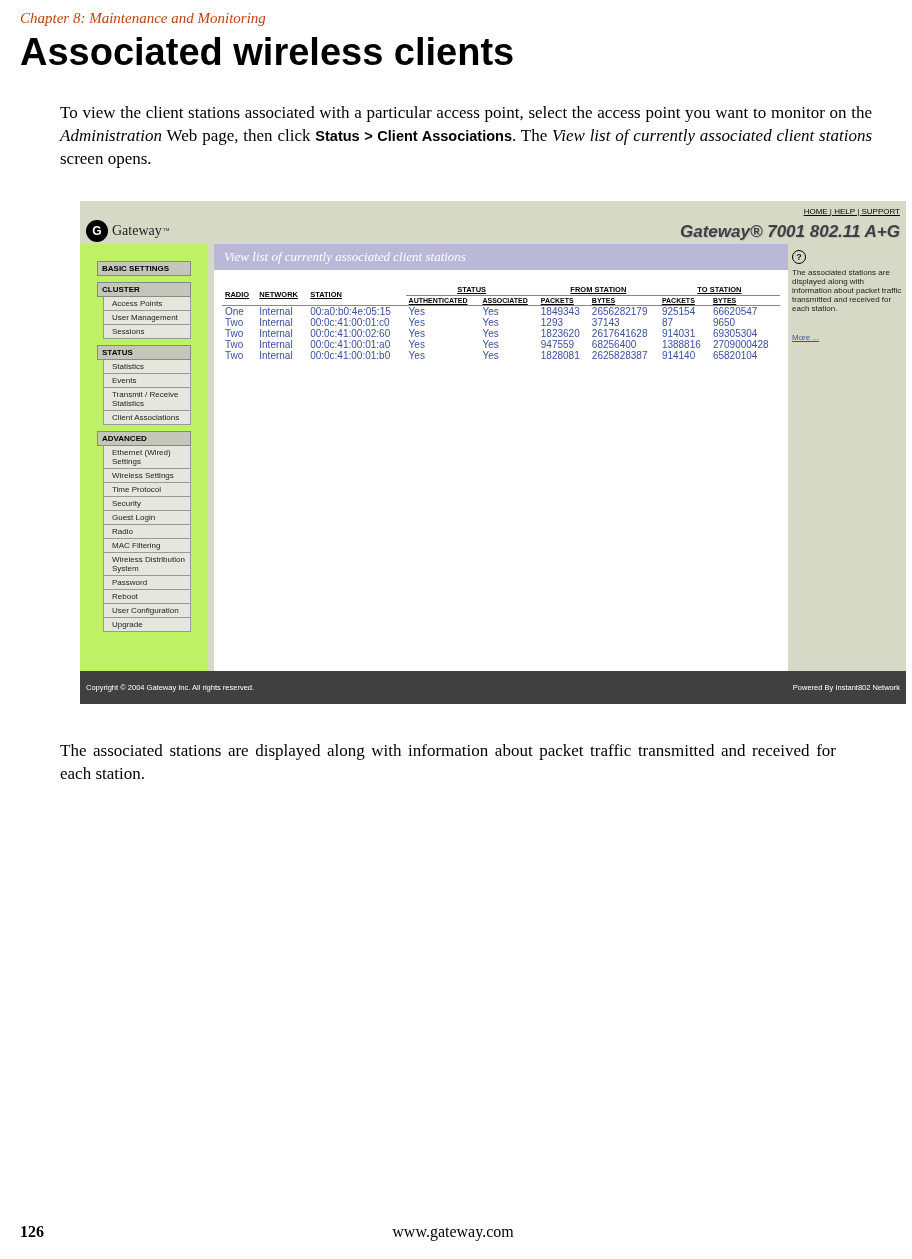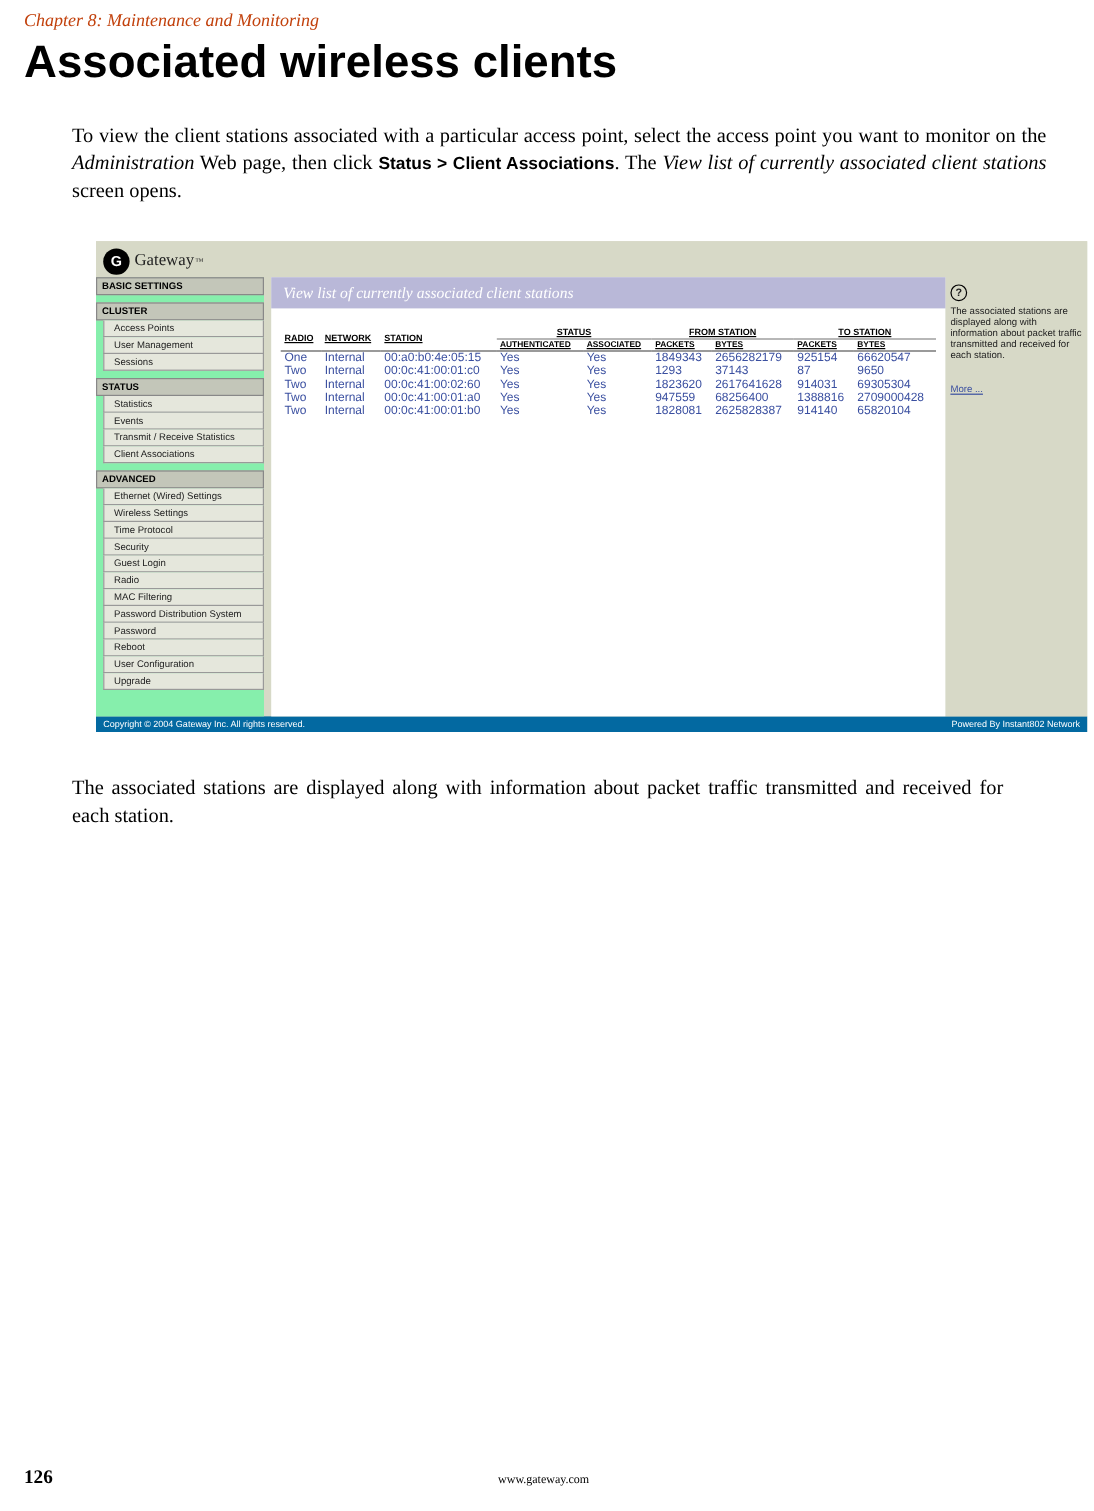--- a/index.html
+++ b/index.html
@@ -78,24 +78,24 @@
       font-style: italic;
       color: #3f3f3f;
       text-shadow: 1px 1px 0 #bbb;
     }
 
     .ss-body {
       display: flex;
       align-items: stretch;
     }
     .ss-nav {
-      width: 140px;
+      width: 128px;
       flex-shrink: 0;
-      background: #86efac;
-      padding: 0;
+      background: #bef264;
+      padding: 17px;
     }
     .ss-nav-section {
       background: #c3c6b9;
       border: 1px solid #888;
       font-size: 8px;
       font-weight: bold;
       padding: 2px 4px;
       font-family: Arial, sans-serif;
     }
     .ss-nav-item {
@@ -160,24 +160,24 @@
       border-radius: 8px;
       display: inline-flex;
       align-items: center; justify-content: center;
       font-weight: bold;
       font-size: 9px;
       margin-bottom: 4px;
     }
     .ss-help-more { color: #3a4fa0; text-decoration: underline; display: inline-block; margin-top: 20px; font-size: 8px; }
 
     .ss-footer {
-      background: #0369a1;
+      background: #404040;
       color: #fff;
       font-size: 7.5px;
-      padding: 2px 6px;
+      padding: 12px 6px;
       display: flex;
       justify-content: space-between;
       font-family: Tahoma, Arial, sans-serif;
     }
     .ss-footer .pwd { color: #fff; }
 
     .closing-para {
       font-size: 17px;
       line-height: 1.35;
       margin: 0 56px 0 40px;
@@ -188,38 +188,44 @@
     .page-footer {
       position: absolute;
       bottom: 18px;
       left: 20px;
       right: 20px;
       display: flex;
       justify-content: space-between;
       align-items: baseline;
     }
     .page-number { font-weight: bold; font-size: 16px; }
-    .page-url { font-size: 10px; margin: 0 auto; }
+    .page-url { font-size: 16px; margin: 0 auto; }
   </style>
 </head>
 <body>
 
 <div class="chapter-header">Chapter 8: Maintenance and Monitoring</div>
 <h1 class="page-title">Associated wireless clients</h1>
 
 <p class="intro-para">
   <span>To view the client stations associated with a particular access point, select the access point you want to monitor on the </span><span class="italic">Administration</span><span> Web page, then click </span><span class="bold-sans">Status &gt; Client Associations</span><span>. The </span><span class="italic">View list of currently associated client stations</span><span> screen opens.</span>
 </p>
 
 <div class="screenshot">
   <div class="ss-topbar">
     <div class="ss-logo">
       <span class="ss-logo-mark">G</span>
       <span>Gateway</span>
         <span class="ss-logo-tm">™</span>
+    </div>
+    <div class="ss-rightcol">
+      <div class="ss-toplinks">
+        <span>HOME</span> | <span>HELP</span> | <span>SUPPORT</span>
+      </div>
+      <div class="ss-product">Gateway® 7001 802.11 A+G</div>
     </div>
   </div>
 
   <div class="ss-body">
     <div class="ss-nav">
       <div class="ss-nav-section">BASIC SETTINGS</div>
       <div class="ss-nav-spacer"></div>
       <div class="ss-nav-section">CLUSTER</div>
       <div class="ss-nav-item">Access Points</div>
       <div class="ss-nav-item">User Management</div>
@@ -232,21 +238,21 @@
       <div class="ss-nav-item">Client Associations</div>
       <div class="ss-nav-spacer"></div>
       <div class="ss-nav-section">ADVANCED</div>
       <div class="ss-nav-item">Ethernet (Wired) Settings</div>
       <div class="ss-nav-item">Wireless Settings</div>
       <div class="ss-nav-item">Time Protocol</div>
       <div class="ss-nav-item">Security</div>
       <div class="ss-nav-item">Guest Login</div>
       <div class="ss-nav-item">Radio</div>
       <div class="ss-nav-item">MAC Filtering</div>
-      <div class="ss-nav-item">Password Distribution System</div>
+      <div class="ss-nav-item">Wireless Distribution System</div>
       <div class="ss-nav-item">Password</div>
       <div class="ss-nav-item">Reboot</div>
       <div class="ss-nav-item">User Configuration</div>
       <div class="ss-nav-item">Upgrade</div>
       <div style="height:22px;"></div>
     </div>
 
     <div class="ss-main">
       <div class="ss-main-header">View list of currently associated client stations</div>
       <div class="ss-table-wrap">

